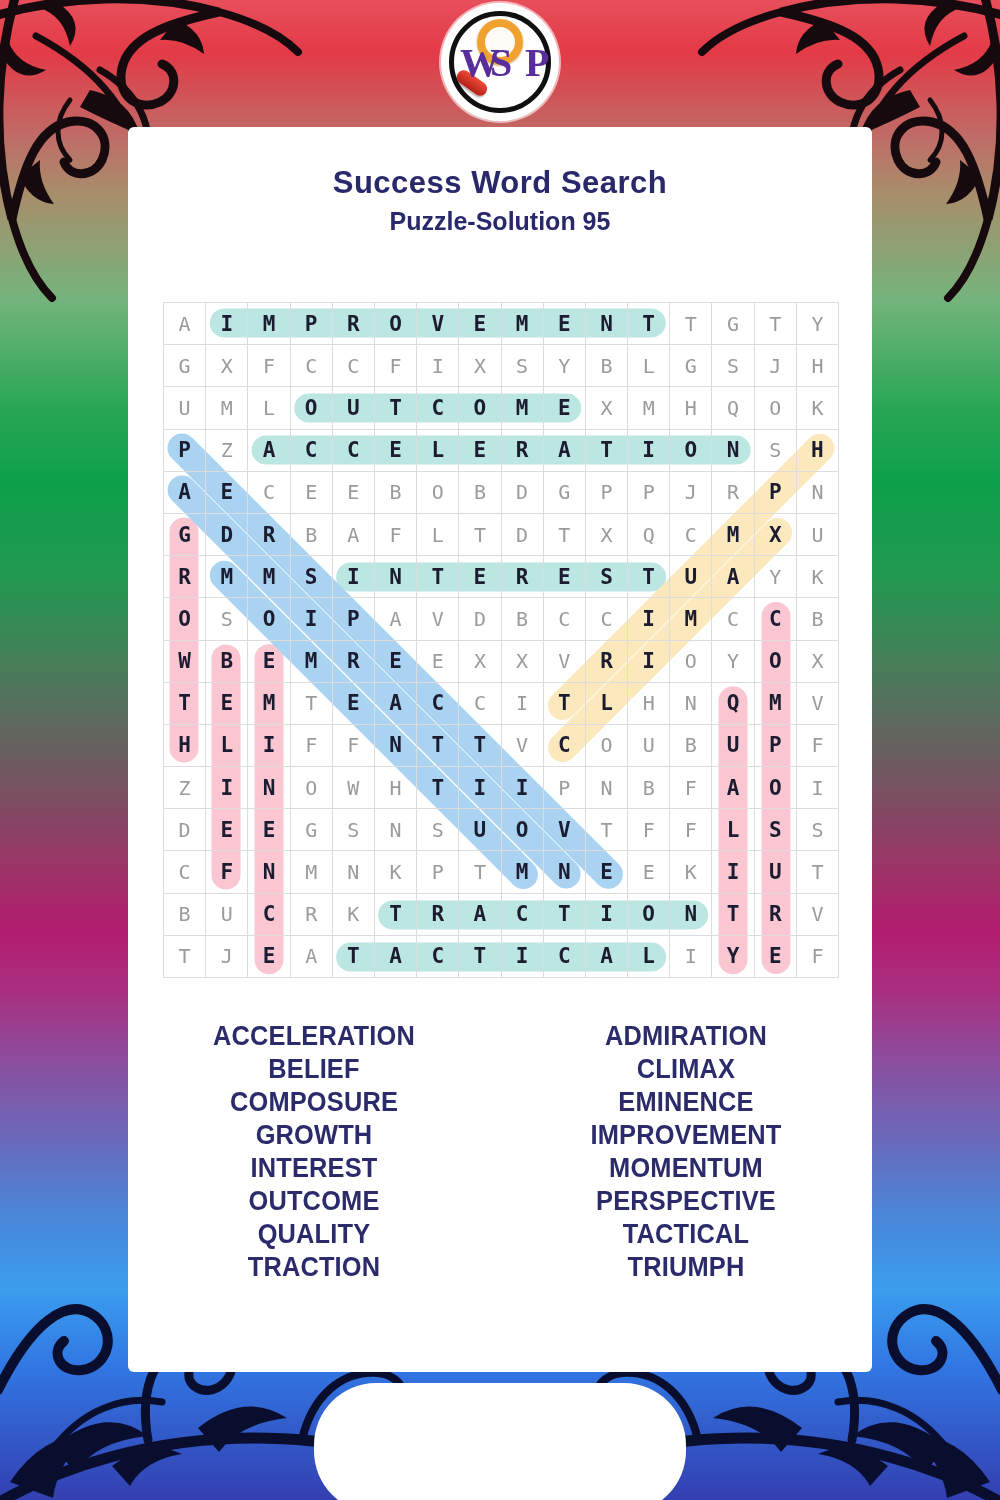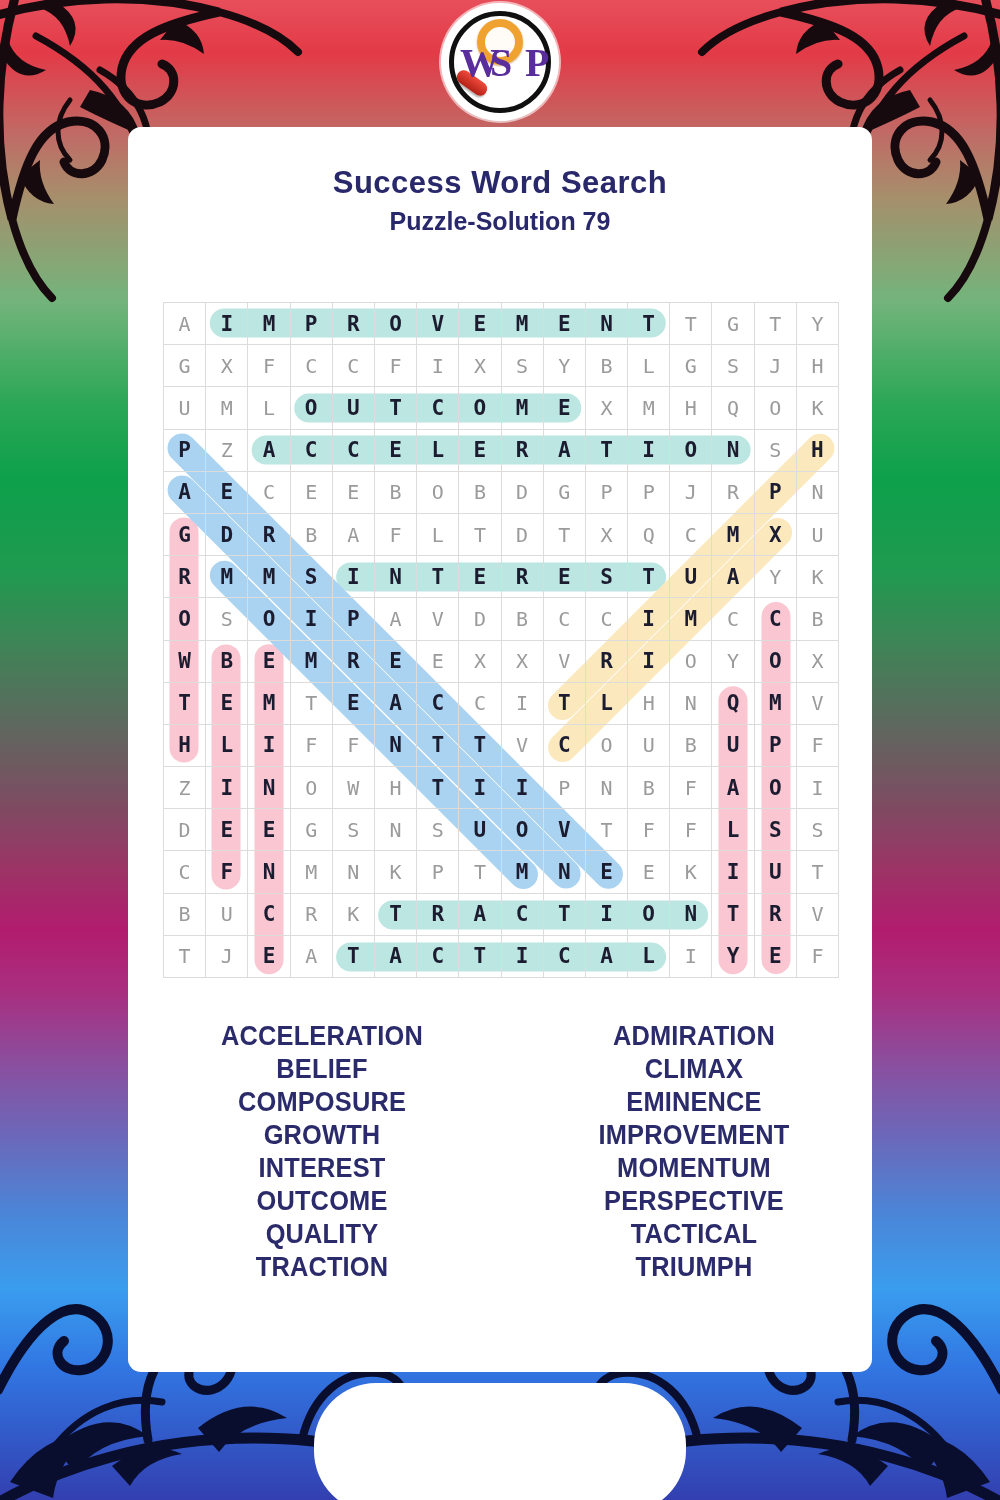--- a/index.html
+++ b/index.html
@@ -36,41 +36,41 @@
   .mag-glass { position:absolute; left:36px; top:16px; width:46px; height:46px;
     border-radius:50%; background:rgba(255,250,240,.55);
     border:8px solid #f0a231; z-index:2;
     box-shadow:inset 0 2px 3px rgba(255,255,255,.8), 0 1px 2px rgba(160,90,0,.5); }
   .mag-handle { position:absolute; left:14px; top:73px; width:34px; height:14px;
     border-radius:8px; background:linear-gradient(180deg,#ef4b3b,#b32017);
     transform:rotate(35deg); z-index:1; box-shadow:0 2px 2px rgba(0,0,0,.3); }
 
   
   .card { position:absolute; left:128px; top:127px; width:744px; height:1245px;
-    background:#ffffff; border-radius:13px; }
+    background:#ffffff; border-radius:6px; }
 
   .title { position:absolute; left:0; top:38px; width:100%; text-align:center;
     font-size:31px; font-weight:bold; color:#28286b; letter-spacing:.5px; }
   .subtitle { position:absolute; left:0; top:80px; width:100%; text-align:center;
     font-size:25px; font-weight:bold; color:#28286b; }
 
   
   .grid-wrap { position:absolute; left:35px; top:175px; width:676px; height:676px; }
   .pills { position:absolute; inset:0; z-index:1; }
   .pill { position:absolute; height:29px; border-radius:15px; }
   .cells { position:absolute; inset:0; z-index:2;
     display:grid; grid-template-columns:repeat(16,1fr); grid-template-rows:repeat(16,1fr);
     border-right:1px solid #dcdcdc; border-bottom:1px solid #dcdcdc; }
   .cell { border-left:1px solid #dcdcdc; border-top:1px solid #dcdcdc;
     display:flex; align-items:center; justify-content:center;
     font-family:"DejaVu Sans Mono", monospace; font-size:20px; color:#9b9b9b; }
   .cell.hit { color:#1c1c30; font-weight:bold; font-size:21px; }
 
   
-  .words { position:absolute; left:8px; top:893px; width:100%; display:flex; }
+  .words { position:absolute; left:0; top:893px; width:100%; display:flex; }
   .word-col { flex:1; text-align:center; list-style:none; transform:scaleX(.94); }
   .word-col li { font-size:27px; font-weight:bold; color:#2b2b6b;
     line-height:33px; letter-spacing:.2px; }
 
   
   .btn-glow { position:absolute; left:314px; top:1383px; width:372px; height:130px;
     background:#ffffff; border-radius:62px; }
   .site-button { position:absolute; left:330px; top:1395px; width:340px; height:94px;
     border-radius:47px; border:none; cursor:pointer;
     background:linear-gradient(180deg,#d9b237 0%, #c49c25 45%, #a8851a 100%);
@@ -159,21 +159,21 @@
     <div class="logo-ring"></div>
     <div class="mag-handle"></div>
     <div class="mag-glass"></div>
     <span class="logo-letter logo-w">W</span>
     <span class="logo-letter logo-s">S</span>
     <span class="logo-letter logo-p">P</span>
   </div>
 
   <div class="card">
     <div class="title">Success Word Search</div>
-    <div class="subtitle">Puzzle-Solution 79</div>
+    <div class="subtitle">Puzzle-Solution 95</div>
 
     <div class="grid-wrap">
       <div class="pills" id="pills">
           <div class="pill" style="width: 456.5px; left: 274.625px; top: 21.125px; background: rgb(188, 230, 225); transform: translate(-50%, -50%) rotate(0deg);"></div>
           <div class="pill" style="width: 287.5px; left: 274.625px; top: 105.625px; background: rgb(188, 230, 225); transform: translate(-50%, -50%) rotate(0deg);"></div>
           <div class="pill" style="width: 498.75px; left: 338px; top: 147.875px; background: rgb(188, 230, 225); transform: translate(-50%, -50%) rotate(0deg);"></div>
           <div class="pill" style="width: 329.75px; left: 338px; top: 274.625px; background: rgb(188, 230, 225); transform: translate(-50%, -50%) rotate(0deg);"></div>
           <div class="pill" style="width: 329.75px; left: 380.25px; top: 612.625px; background: rgb(188, 230, 225); transform: translate(-50%, -50%) rotate(0deg);"></div>
           <div class="pill" style="width: 329.75px; left: 338px; top: 654.875px; background: rgb(188, 230, 225); transform: translate(-50%, -50%) rotate(0deg);"></div>
           <div class="pill" style="width: 245.25px; left: 21.125px; top: 338px; background: rgb(249, 198, 210); transform: translate(-50%, -50%) rotate(90deg);"></div>

